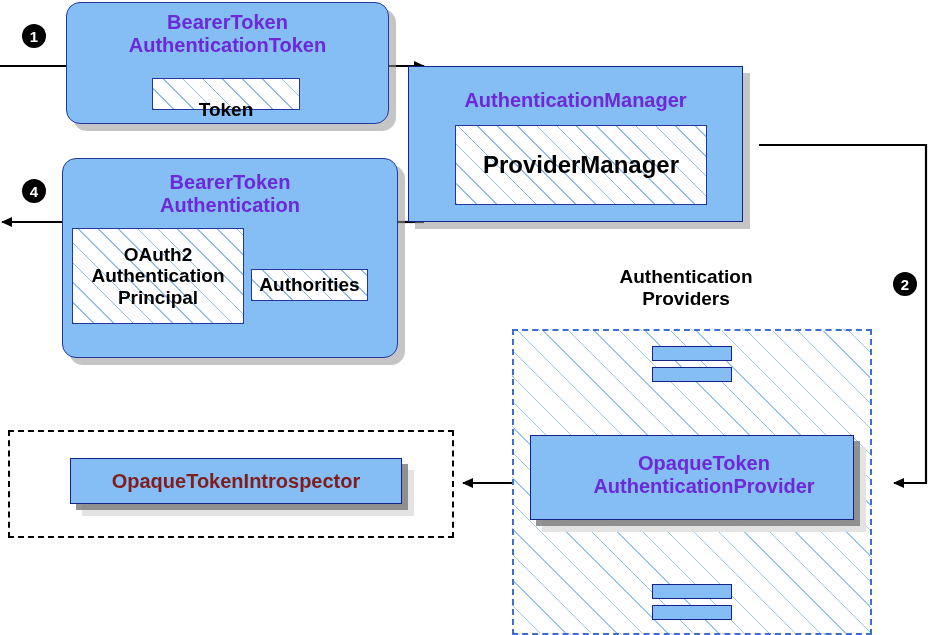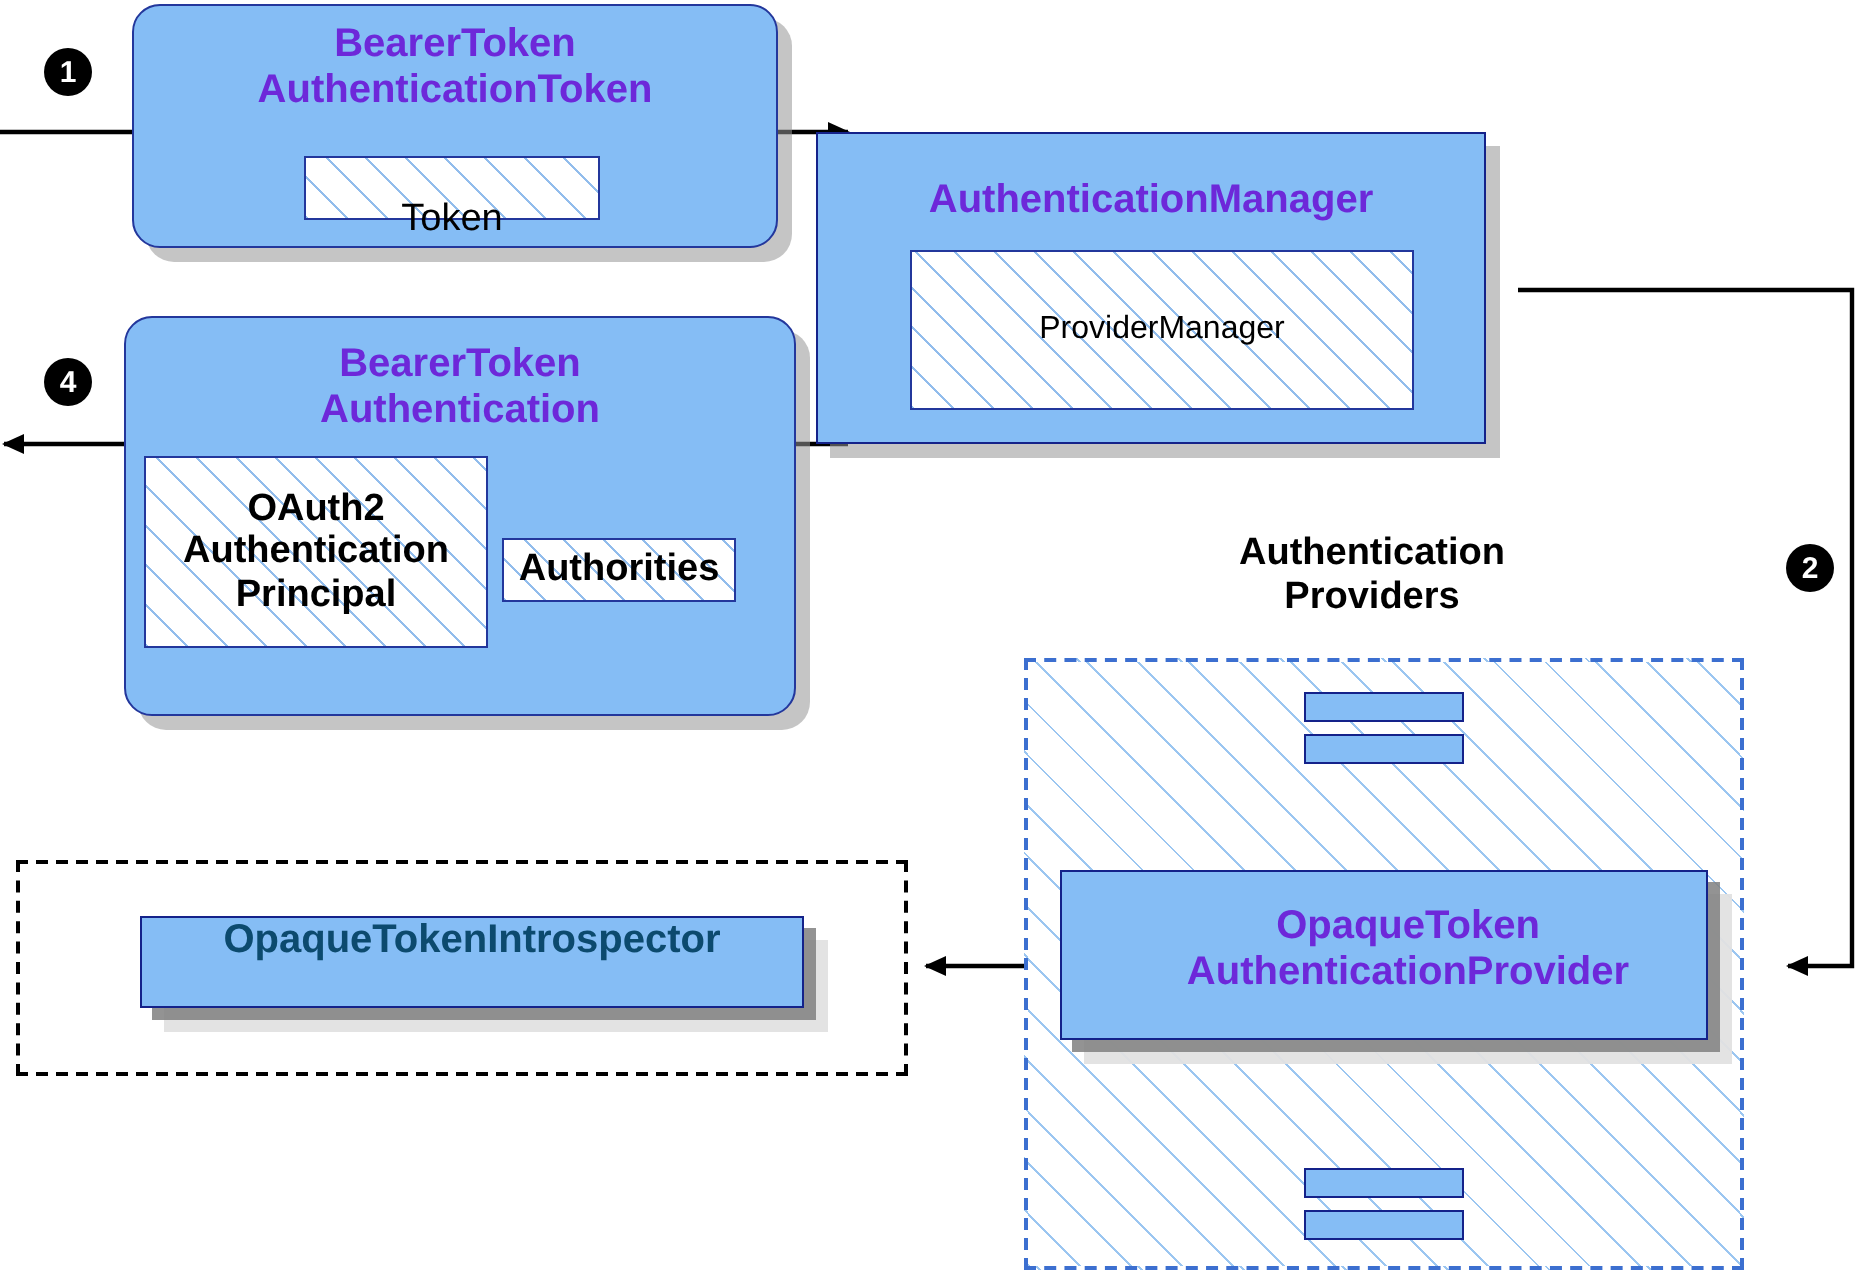--- a/index.html
+++ b/index.html
@@ -46,22 +46,22 @@
         rgba(150,195,240,0.95) 0px, rgba(150,195,240,0.95) 1px,
         rgba(255,255,255,0) 1px, rgba(255,255,255,0) 18px);
   }
   .dotted-group{
     position:absolute;box-sizing:border-box;
     border:2.5px dashed #000000;
     background:#ffffff;
   }
 
   .title{
-    display:flex;align-items:flex-start;justify-content:center;
-    text-align:center;font-weight:bold;color:#0c4a6e;
+    display:flex;align-items:center;justify-content:center;
+    text-align:center;font-weight:bold;color:#7f1d1d;
     line-height:1.14;width:100%;
   }
   .node-label{
     position:absolute;left:0;right:0;text-align:center;
     font-weight:bold;color:#6d28d9;line-height:1.14;
   }
 
   
   .stack-bar{
     position:absolute;background:#85bdf5;border:1.5px solid #14228a;
@@ -143,30 +143,30 @@
   <div class="step" style="left:893px;top:272px;">2</div>
   <div class="step" style="left:28px;top:469px;">3</div>
   <div class="step" style="left:22px;top:179px;">4</div>
 
   <div class="node rounded-box" style="left:66px;top:2px;width:323px;height:122px;">
     <div class="node-label" style="top:8px;font-size:20px;">
       <span>BearerToken</span><br>
       <span>AuthenticationToken</span>
     </div>
     <div class="hatch-panel" style="left:85px;top:75px;width:148px;height:32px;">
-      <span style="font-size:19px;font-weight:normal;margin-top:32px;">Token</span>
+      <span style="font-size:19px;font-weight:bold;margin-top:32px;">Token</span>
     </div>
   </div>
 
   <div class="node sharp-box" style="left:408px;top:66px;width:335px;height:156px;">
     <div class="node-label" style="top:22px;font-size:20px;">
       <span>AuthenticationManager</span>
     </div>
     <div class="hatch-panel" style="left:46px;top:58px;width:252px;height:80px;">
-      <span style="font-size:16px;font-weight:normal;">ProviderManager</span>
+      <span style="font-size:24px;font-weight:bold;">ProviderManager</span>
     </div>
   </div>
 
   <div class="node rounded-box" style="left:62px;top:158px;width:336px;height:200px;">
     <div class="node-label" style="top:12px;font-size:20px;">
       <span>BearerToken</span><br>
       <span>Authentication</span>
     </div>
 
     <div class="hatch-panel" style="left:9px;top:69px;width:172px;height:96px;flex-direction:column;">

